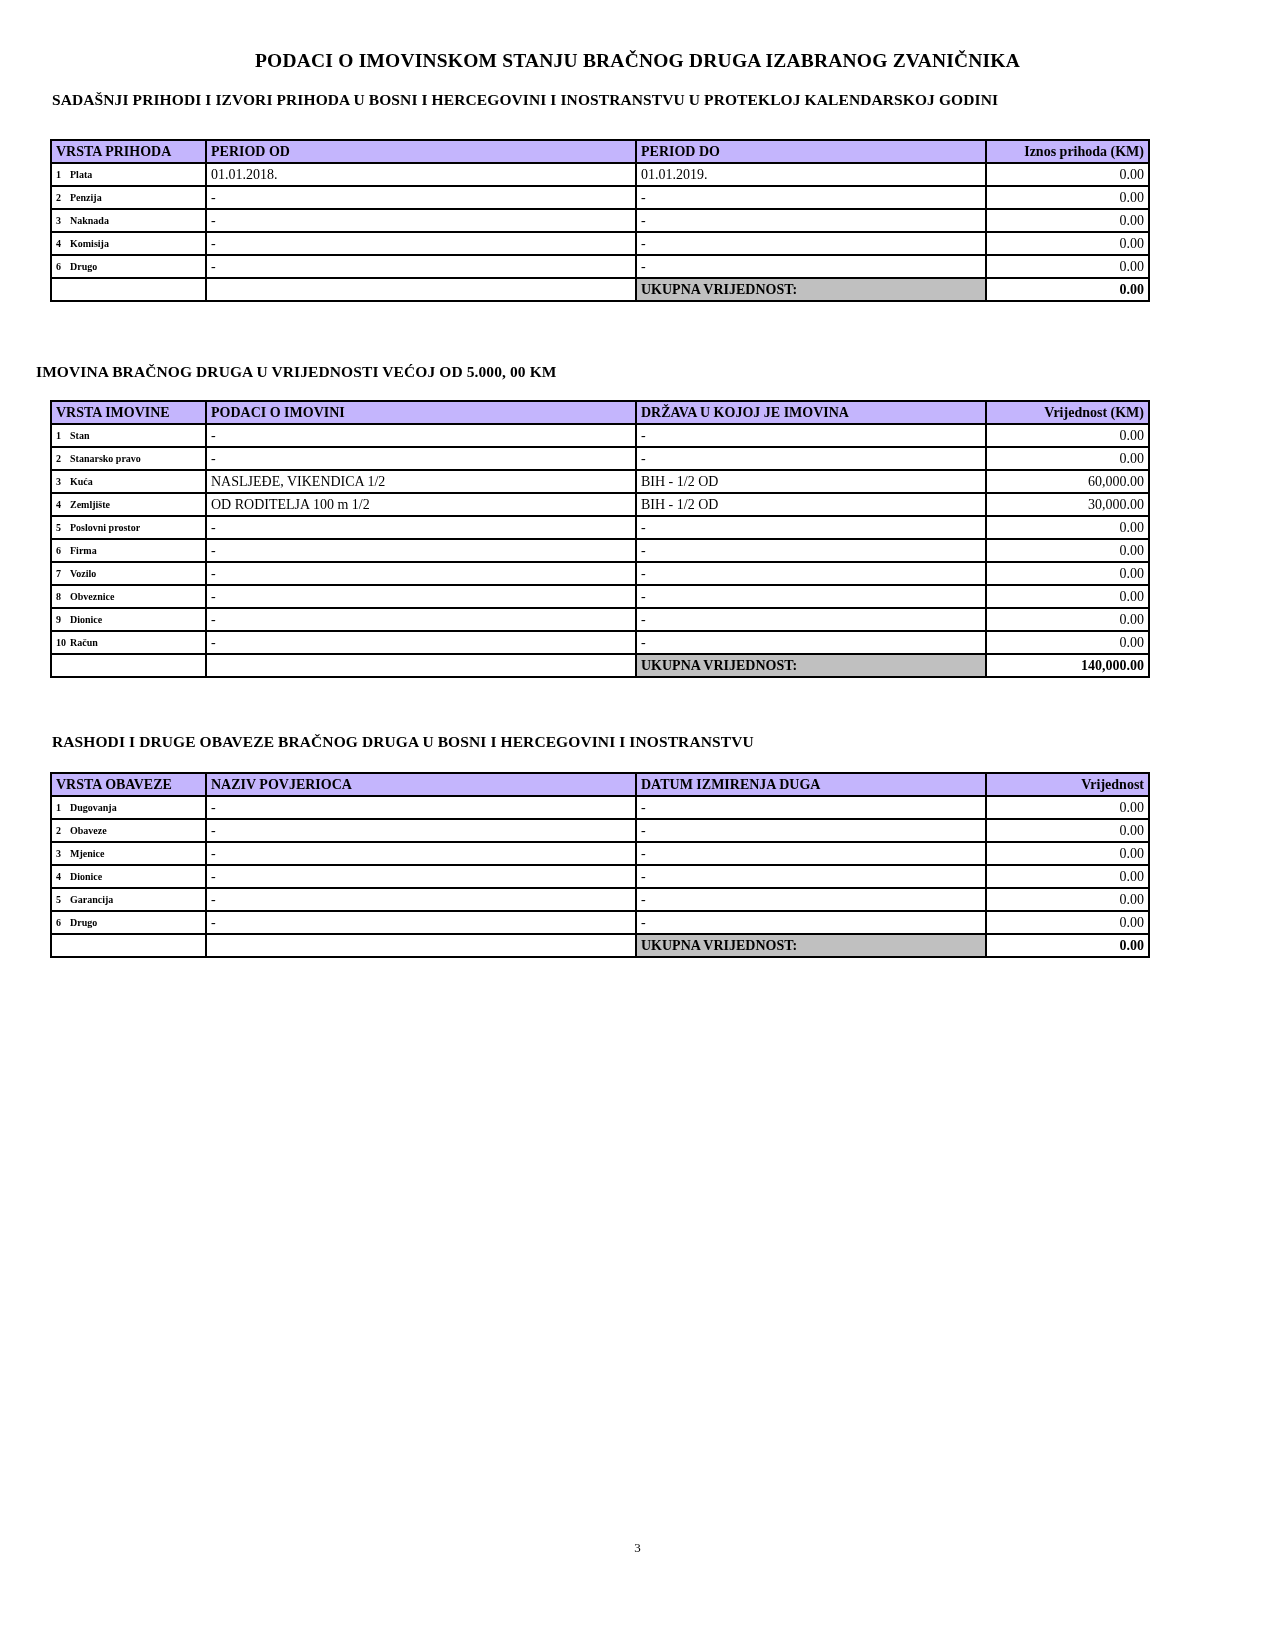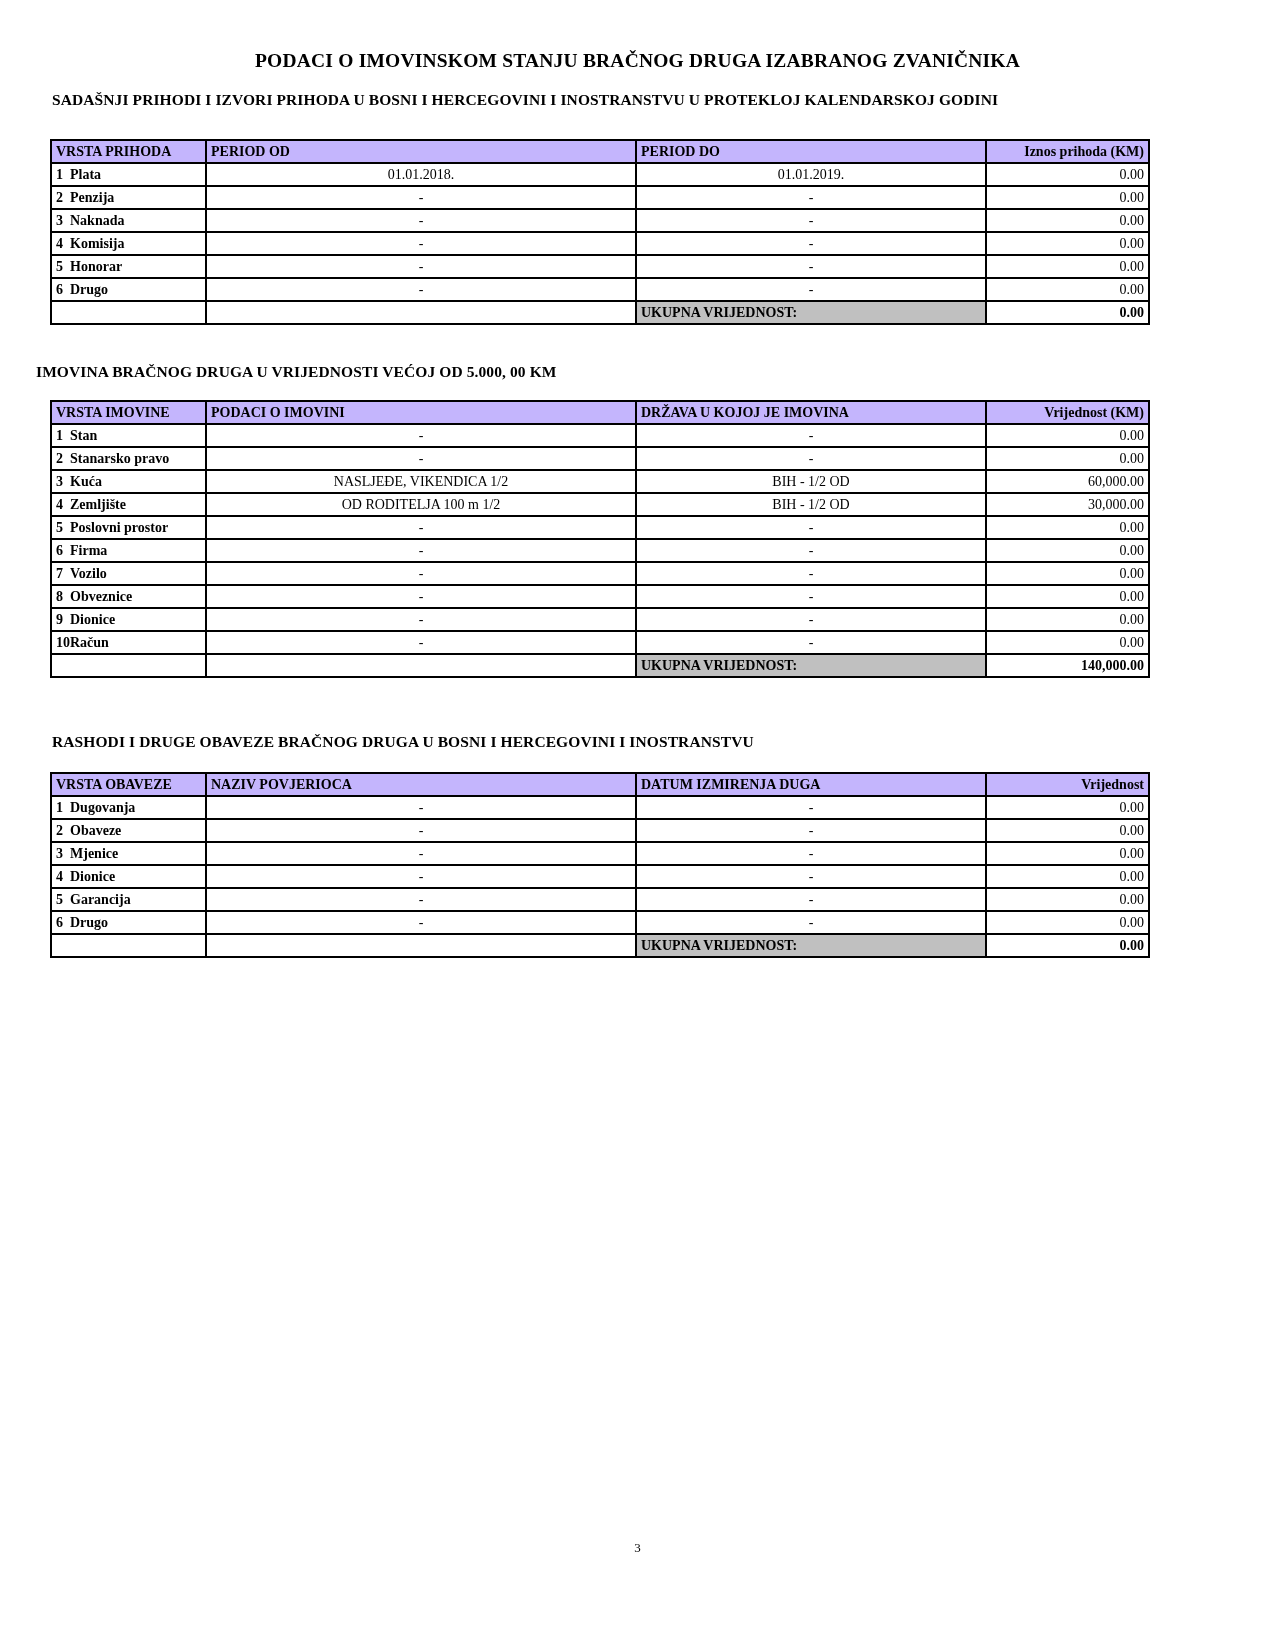--- a/index.html
+++ b/index.html
@@ -60,25 +60,25 @@
     white-space: nowrap;
   }
   td.hdr {
     background: #c4b5fd;
     font-weight: bold;
     font-size: 14px;
   }
   td.hdr.right { text-align: right; padding-left: 23px; }
   td.label {
     font-weight: bold;
-    font-size: 14px;
+    font-size: 10px;
     text-align: left;
   }
   td.label .num { display: inline-block; min-width: 14px; }
-  td.ctr { text-align: center; font-size: 14px; margin-top: 40px; }
+  td.ctr { font-size: 14px; margin-top: 40px; }
   td.val { text-align: right; font-size: 14px; }
   td.total-label {
     background: #c0c0c0;
     font-weight: bold;
     font-size: 14px;
     text-align: left;
     margin-left: 24px;
   }
   td.total-val {
     text-align: right;
@@ -141,26 +141,20 @@
         <td class="ctr">-</td>
         <td class="val">0.00</td>
       </tr>
       <tr>
         <td class="label"><span class="num">4</span><span>Komisija</span></td>
         <td class="ctr">-</td>
         <td class="ctr">-</td>
         <td class="val">0.00</td>
       </tr>
       <tr>
-        <td class="label"><span class="num">5</span><span>Honorar</span></td>
-        <td class="ctr">-</td>
-        <td class="ctr">-</td>
-        <td class="val">0.00</td>
-      </tr>
-      <tr>
         <td class="label"><span class="num">6</span><span>Drugo</span></td>
         <td class="ctr">-</td>
         <td class="ctr">-</td>
         <td class="val">0.00</td>
       </tr>
       <tr>
         <td class="blank"></td>
         <td class="blank"></td>
         <td class="total-label">UKUPNA VRIJEDNOST:</td>
         <td class="total-val">0.00</td>

